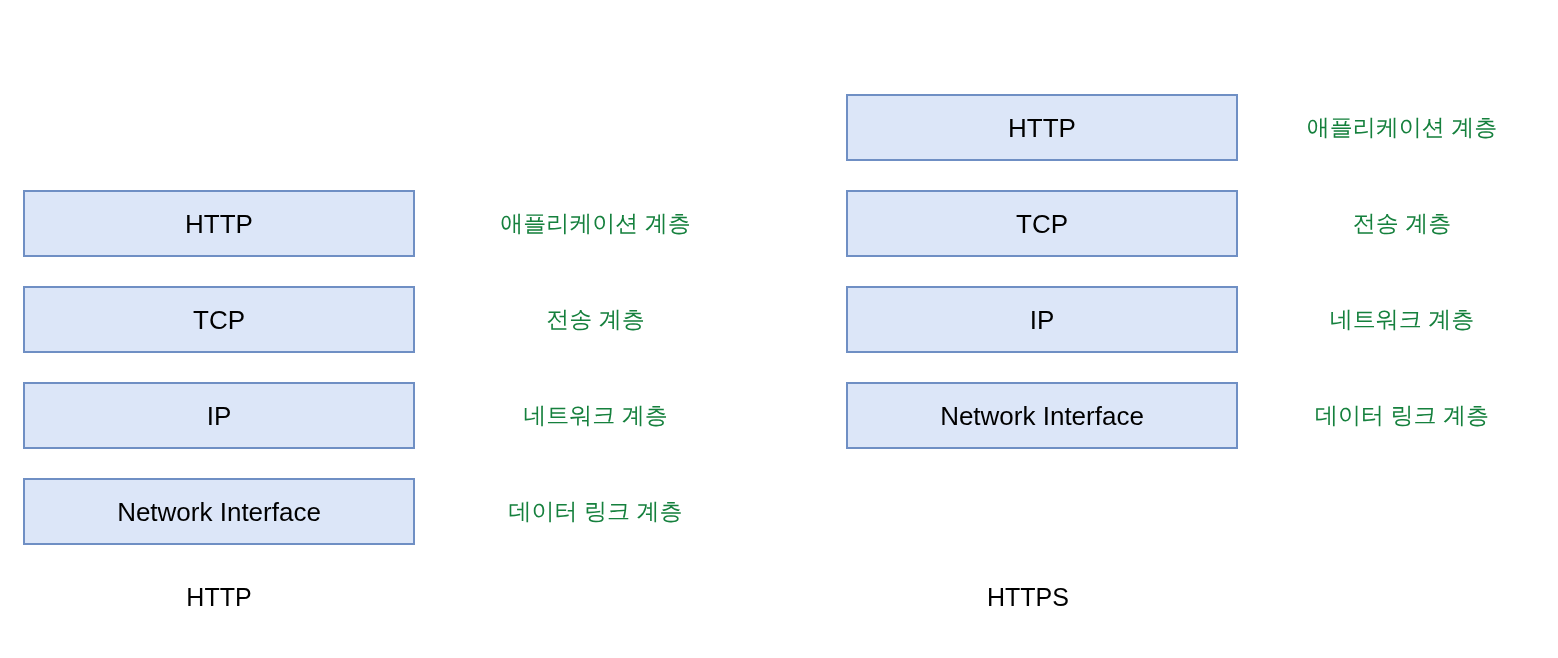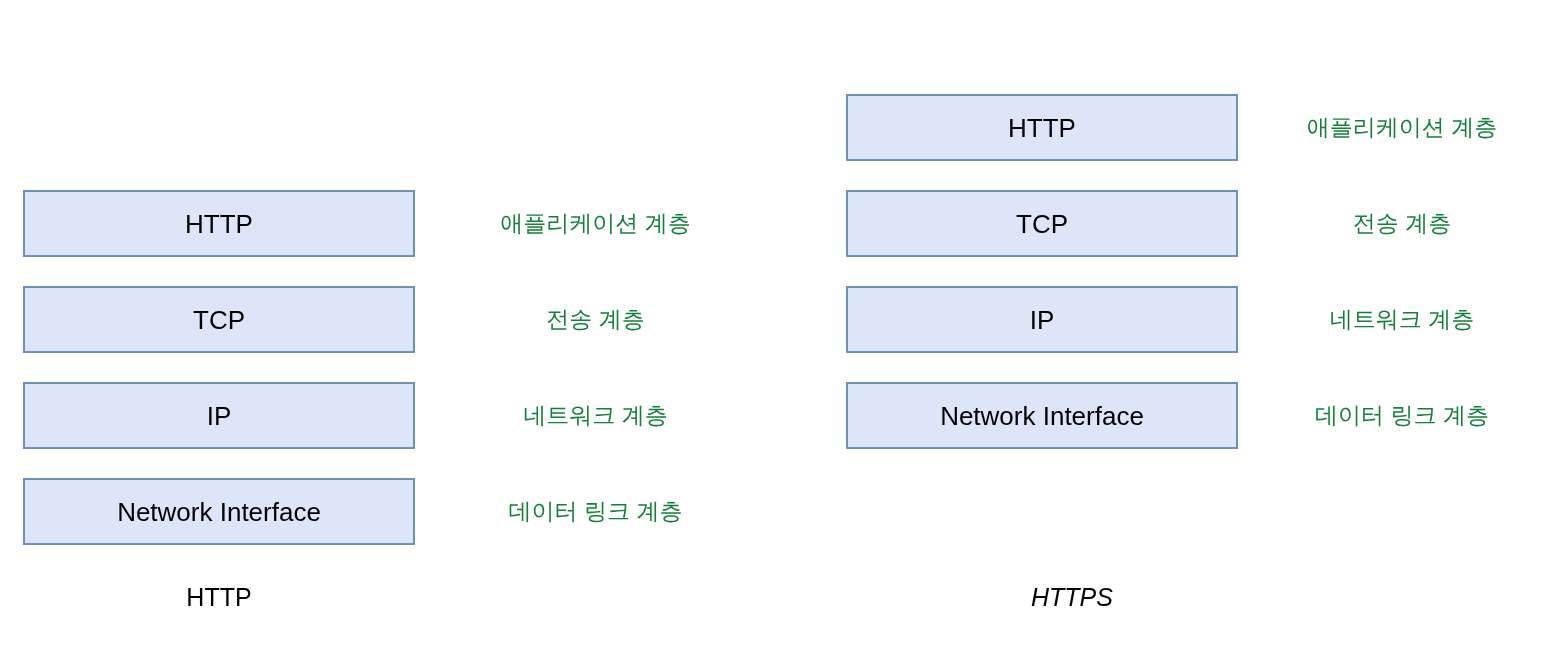--- a/index.html
+++ b/index.html
@@ -21,21 +21,21 @@
   }
 
   
   #stack-http       { left: 23px;  top: 190px; width: 392px; }
   #labels-http      { left: 423px; top: 190px; width: 345px; }
   #caption-http     { left: 23px;  top: 585px; width: 392px; }
 
   
   #stack-https      { left: 846px;  top: 94px;  width: 392px; }
   #labels-https     { left: 1246px; top: 94px;  width: 312px; }
-  #caption-https    { left: 876px;  top: 585px; width: 392px; font-style: italic; }
+  #caption-https    { left: 832px;  top: 585px; width: 392px; }
 
   .layer-box {
     box-sizing: border-box;
     height: 67px;
     margin-bottom: 29px;
     background: #dce6f8;
     border: 2px solid #6f8fc4;
     display: flex;
     align-items: center;
     justify-content: center;

